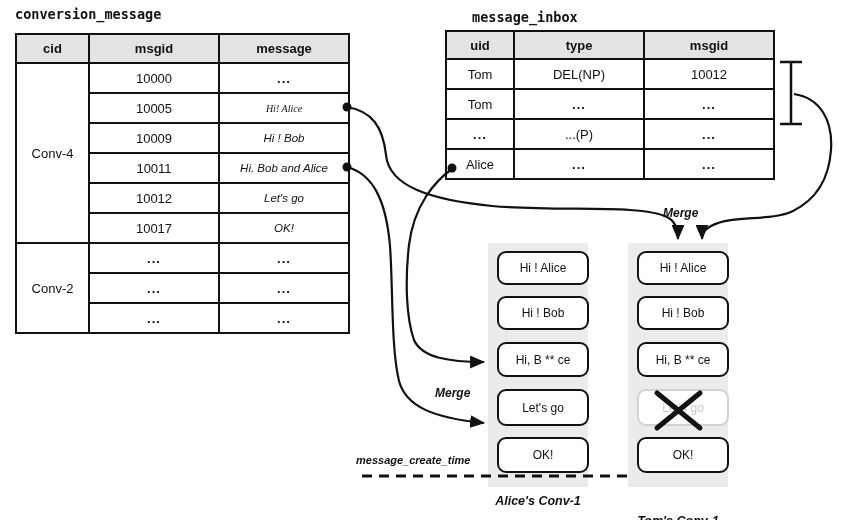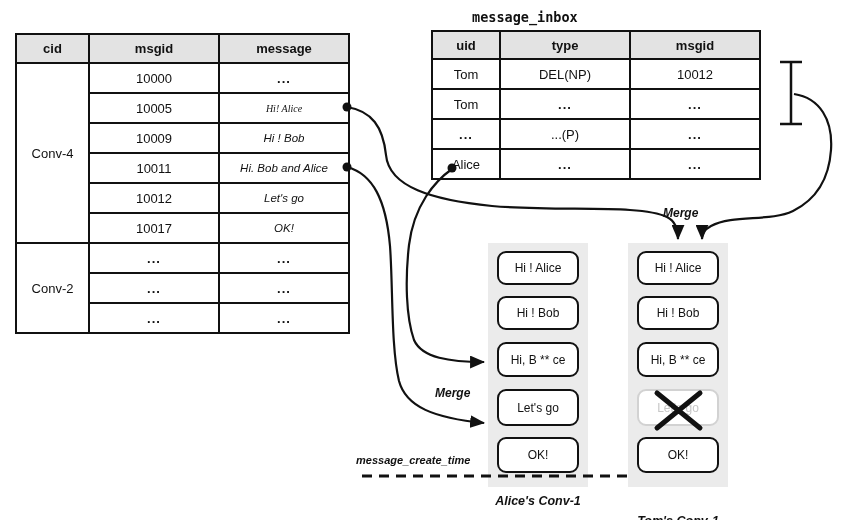--- a/index.html
+++ b/index.html
@@ -28,21 +28,21 @@
     border:2px solid var(--ink);text-align:center;vertical-align:middle;
     padding:0 2px;overflow:hidden;white-space:nowrap;
   }
   table.dtable th{background:var(--header-bg);font-weight:bold;height:29px;}
   table.dtable td{height:30px;background:#fff;}
   td.dots{font-weight:bold;letter-spacing:1px;font-size:13px;}
   td.msg-italic{font-style:italic;font-size:11.5px;}
   td.msg-mono{font-style:italic;font-family:Liberation Serif, serif;font-size:10px;}
   .strip{position:absolute;width:100px;height:244px;background:var(--strip-bg);}
   .mbox{
-    position:absolute;width:82px;border:2.5px solid var(--ink);border-radius:9px;
+    position:absolute;width:92px;border:2.5px solid var(--ink);border-radius:9px;
     background:#fff;display:flex;align-items:center;justify-content:center;
     font-size:12px;color:var(--ink);
   }
   .mbox.disabled{border-color:var(--disabled-border);color:var(--disabled-text);}
   .flabel{position:absolute;font-weight:bold;font-style:italic;color:var(--ink);}
   .col-label{width:120px;text-align:center;font-size:12.5px;}
   .merge-label{width:60px;font-size:12px;}
   .time-label{width:112px;text-align:right;font-size:11px;}
   svg.overlay{position:absolute;left:0;top:0;pointer-events:none;z-index:10;}
   .curve{fill:none;stroke:var(--ink);stroke-width:2.2px;}
@@ -50,20 +50,21 @@
   .endpoint{fill:var(--ink);}
   .arrowhead{fill:var(--ink);}
   .dashline{fill:none;stroke:var(--ink);stroke-width:3px;stroke-dasharray:10 7;}
   .xcross{fill:none;stroke:var(--ink);stroke-width:5px;stroke-linecap:round;}
 </style>
 </head>
 <body>
 
 <div class="page">
 
+  <div class="tbl-title" style="left:15px;top:6px;">conversion_message</div>
 
   <table class="dtable" style="left:15px;top:33px;width:333px;">
     <colgroup>
         <col style="width:73px">
         <col style="width:130px">
         <col style="width:130px">
       </colgroup>
     <tbody>
         <tr>
       <th>cid</th>
@@ -106,21 +107,21 @@
     </tr>
     <tr>
       <td class="dots">...</td>
       <td class="dots">...</td>
     </tr>
   </tbody>
     </table>
 
   <div class="tbl-title" style="left:444px;top:9px;padding-left:28px;">message_inbox</div>
 
-  <table class="dtable" style="left:431px;top:30px;width:328px;">
+  <table class="dtable" style="left:445px;top:30px;width:328px;">
     <colgroup>
         <col style="width:68px">
         <col style="width:130px">
         <col style="width:130px">
       </colgroup>
     <tbody>
         <tr>
       <th style="height:28px">uid</th>
       <th style="height:28px">type</th>
       <th style="height:28px">msgid</th>

